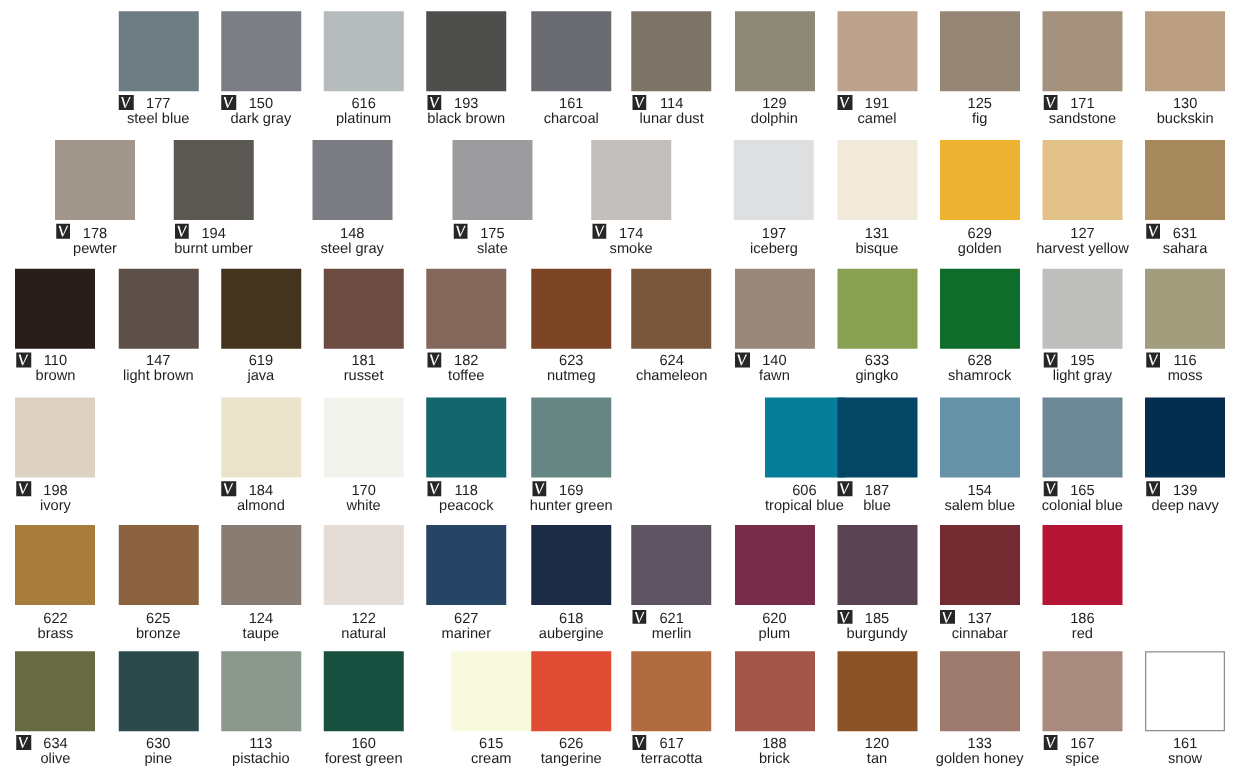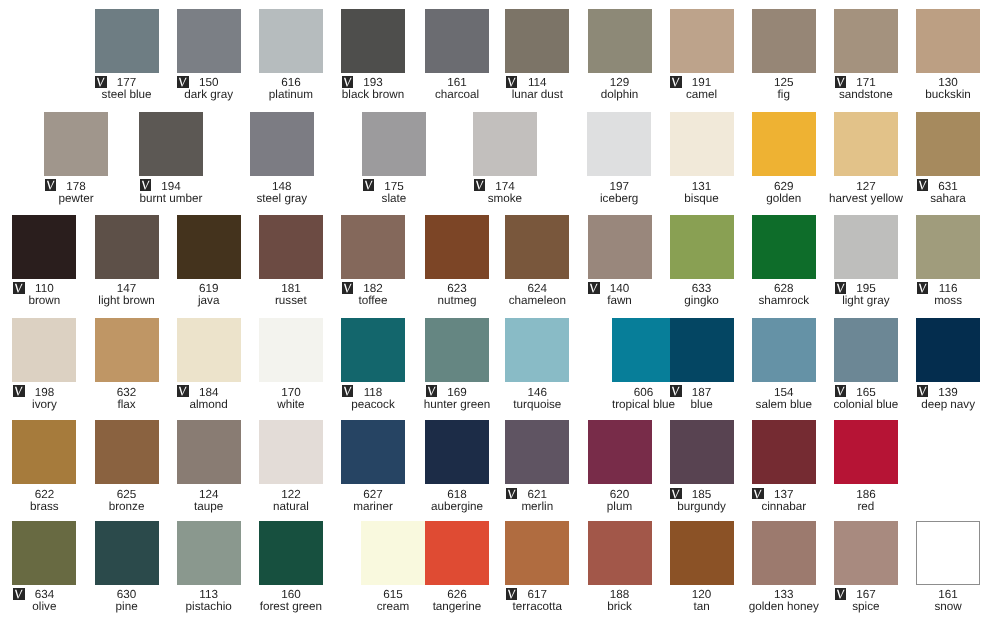--- a/index.html
+++ b/index.html
@@ -331,27 +331,20 @@
       <div class="swatch-chip" title="198 ivory" style="background: rgb(220, 209, 194);"></div>
       <div class="swatch-meta">
         <span class="code-badge"><svg viewBox="0 0 11.5 11.9" width="11.5" height="11.9" aria-hidden="true">
             <path d="M1.95 1.7 L3.45 1.7 L5.5 8.7 L4.65 10.5 Z" fill="#ffffff"></path>
             <path d="M8.45 1.7 L9.6 1.7 L5.3 10.5 L4.65 10.5 Z" fill="#ffffff"></path>
           </svg></span>
         <div class="swatch-code">198</div>
         <div class="swatch-name">ivory</div>
       </div>
     </div>
-    <div class="swatch-cell" style="left: 94.6px; top: 317.9px;">
-      <div class="swatch-chip" title="632 flax" style="background: rgb(191, 150, 101);"></div>
-      <div class="swatch-meta">
-        <div class="swatch-code">632</div>
-        <div class="swatch-name">flax</div>
-      </div>
-    </div>
     <div class="swatch-cell" style="left: 176.7px; top: 317.9px;">
       <div class="swatch-chip" title="184 almond" style="background: rgb(236, 227, 203);"></div>
       <div class="swatch-meta">
         <span class="code-badge"><svg viewBox="0 0 11.5 11.9" width="11.5" height="11.9" aria-hidden="true">
             <path d="M1.95 1.7 L3.45 1.7 L5.5 8.7 L4.65 10.5 Z" fill="#ffffff"></path>
             <path d="M8.45 1.7 L9.6 1.7 L5.3 10.5 L4.65 10.5 Z" fill="#ffffff"></path>
           </svg></span>
         <div class="swatch-code">184</div>
         <div class="swatch-name">almond</div>
       </div>
@@ -376,27 +369,20 @@
     </div>
     <div class="swatch-cell" style="left: 425px; top: 317.9px;">
       <div class="swatch-chip" title="169 hunter green" style="background: rgb(101, 134, 130);"></div>
       <div class="swatch-meta">
         <span class="code-badge"><svg viewBox="0 0 11.5 11.9" width="11.5" height="11.9" aria-hidden="true">
             <path d="M1.95 1.7 L3.45 1.7 L5.5 8.7 L4.65 10.5 Z" fill="#ffffff"></path>
             <path d="M8.45 1.7 L9.6 1.7 L5.3 10.5 L4.65 10.5 Z" fill="#ffffff"></path>
           </svg></span>
         <div class="swatch-code">169</div>
         <div class="swatch-name">hunter green</div>
-      </div>
-    </div>
-    <div class="swatch-cell" style="left: 505.3px; top: 317.9px;">
-      <div class="swatch-chip" title="146 turquoise" style="background: rgb(137, 187, 198);"></div>
-      <div class="swatch-meta">
-        <div class="swatch-code">146</div>
-        <div class="swatch-name">turquoise</div>
       </div>
     </div>
     <div class="swatch-cell" style="left: 587.5px; top: 317.9px; margin-left: 24px;">
       <div class="swatch-chip" title="606 tropical blue" style="background: rgb(7, 126, 153);"></div>
       <div class="swatch-meta">
         <div class="swatch-code">606</div>
         <div class="swatch-name">tropical blue</div>
       </div>
     </div>
     <div class="swatch-cell" style="left: 669.6px; top: 317.9px;">

